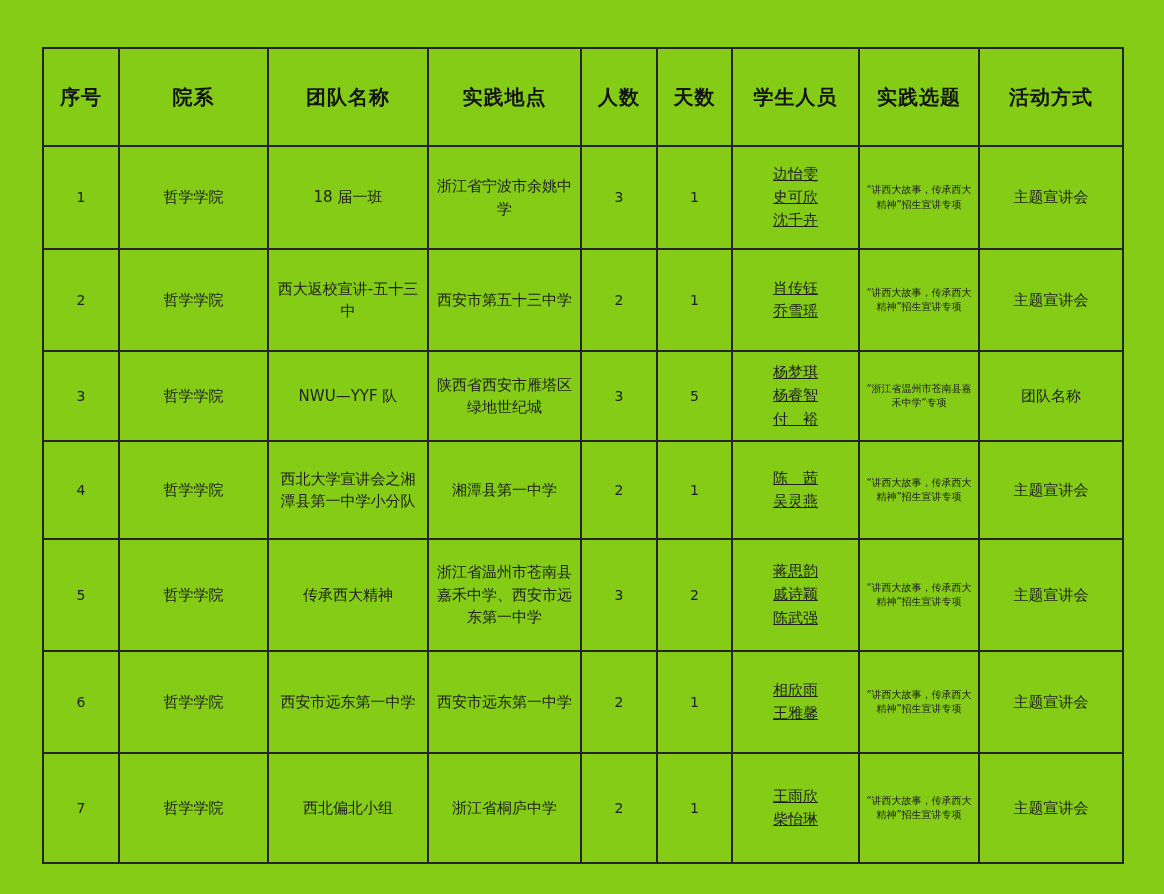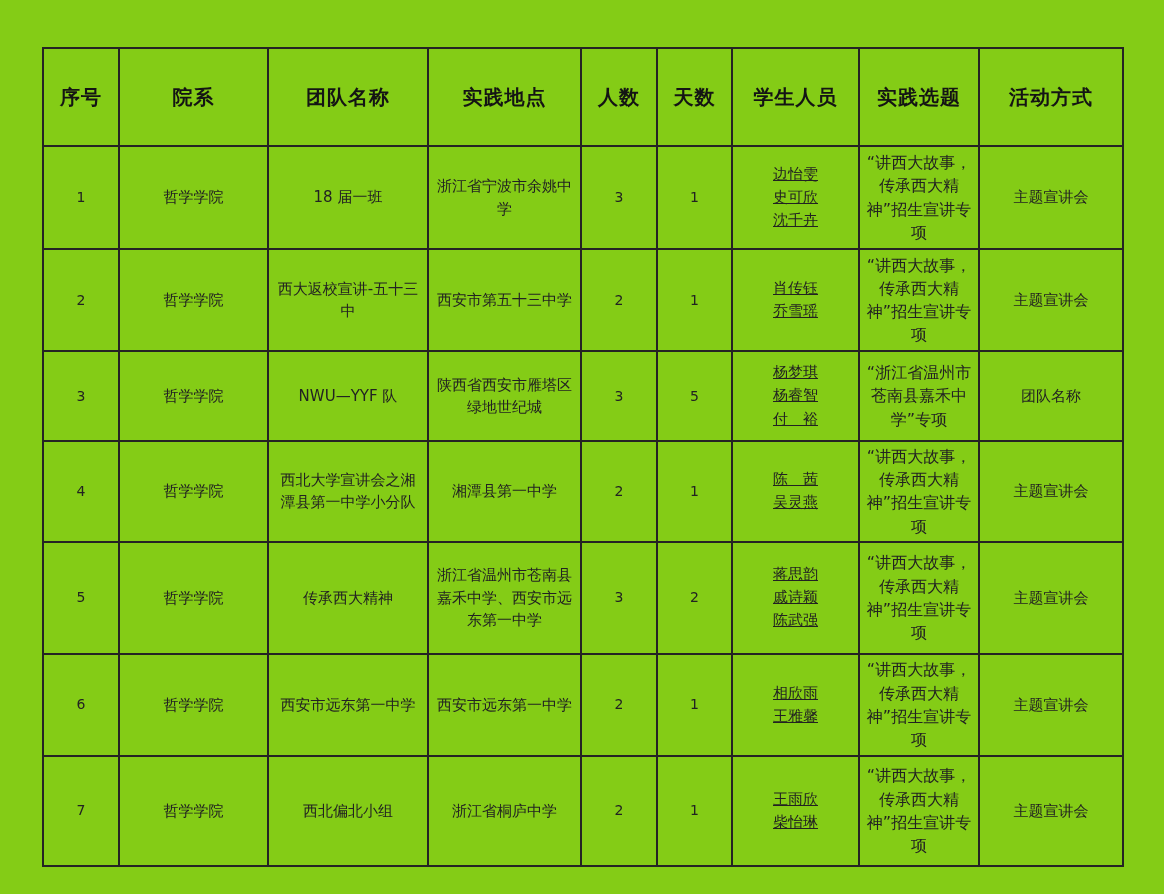--- a/index.html
+++ b/index.html
@@ -53,21 +53,21 @@
   .practice-table tbody tr:nth-child(7) { height: 110px; }
   .practice-table td {
     font-size: 15px;
     line-height: 1.5;
     color: #222222;
   }
   td.cell-no, td.cell-people, td.cell-days {
     font-size: 14px;
   }
   td.cell-topic {
-    font-size: 16px;
+    font-size: 10px;
     line-height: 1.45;
     padding: 3px 2px;
     border-radius: 12px;
   }
   td.cell-students { line-height: 1.55; }
   .student-name { display: block; text-decoration: underline; }
   
   col.col-no       { width: 76px; }
   col.col-dept     { width: 149px; }
   col.col-team     { width: 160px; }

